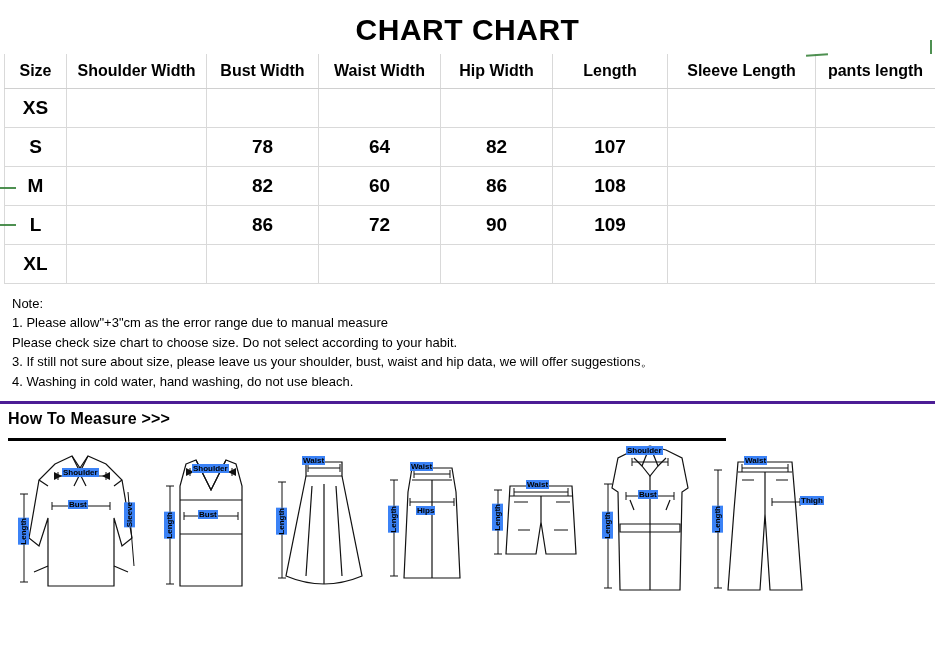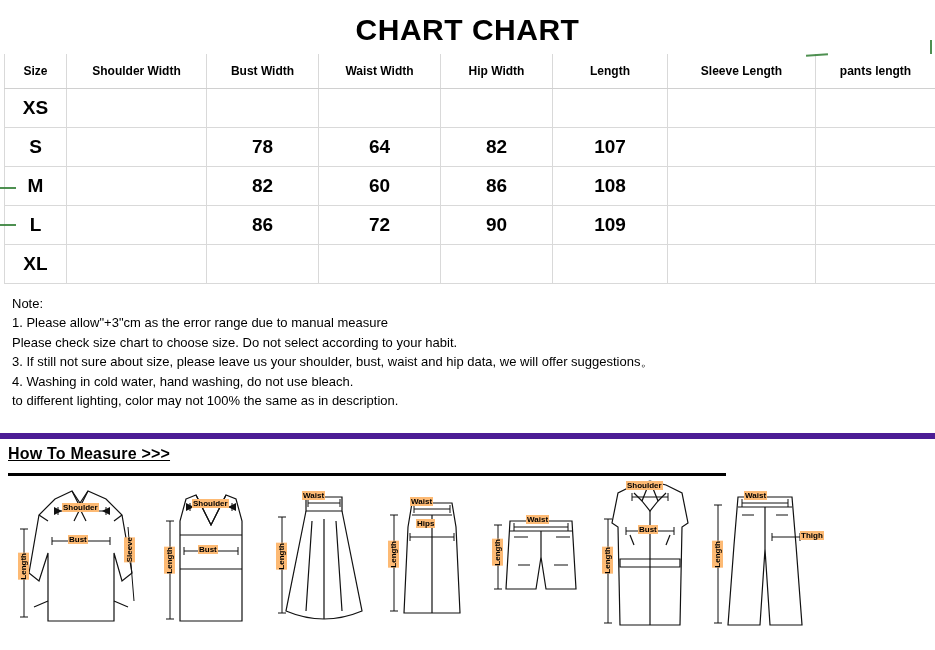--- a/index.html
+++ b/index.html
@@ -46,21 +46,21 @@
     border: 1px solid #d9d9d9;
     text-align: center;
     font-size: 17px;
     font-weight: bold;
     height: 39px;
     padding: 0 2px;
     white-space: nowrap;
     overflow: hidden;
   }
   table.size-chart thead th {
-    font-size: 12px;
+    font-size: 16px;
     height: 34px;
     border-top: none;
     border-bottom: 1px solid #d0d0d0;
   }
   table.size-chart tbody td {
     font-size: 19px;
   }
   table.size-chart tbody td.size-col {
     font-size: 19px;
   }
@@ -88,24 +88,23 @@
   .notes {
     padding: 10px 0 0 12px;
     font-size: 13px;
     line-height: 19.5px;
   }
   .notes .line { white-space: nowrap; }
 
   
   .htm-wrap {
     position: relative;
-    margin-top: 22px;
-    border-top: 6px solid #4c1d95;
+    margin-top: 10px;
+    border-top: 3px solid #4c1d95;
     padding-top: 6px;
-    text-decoration: underline;
   }
   .htm-title {
     font-size: 16px;
     font-weight: bold;
     padding-left: 8px;
     letter-spacing: 0.2px;
   }
   .htm-rule {
     position: absolute;
     left: 8px;
@@ -124,21 +123,21 @@
   }
   .fig {
     position: relative;
     flex: 0 0 auto;
   }
   .fig svg { display: block; }
   .fig .lbl {
     position: absolute;
     font-size: 8px;
     font-weight: bold;
-    background: #fdba74;
+    background: #3b82f6;
     padding: 0 1px;
     white-space: nowrap;
   }
   .vert {
     writing-mode: vertical-rl;
     transform: rotate(180deg);
   }
 </style>
 </head>
 <body>
@@ -220,21 +219,20 @@
       </tbody>
     </table>
   </div>
 
   <div class="notes">
     <div class="line">Note:</div>
     <div class="line">1. Please allow"+3"cm as the error range due to manual measure</div>
     <div class="line">Please check size chart to choose size. Do not select according to your habit.</div>
     <div class="line">3. If still not sure about size, please leave us your shoulder, bust, waist and hip data, we will offer suggestions。</div>
     <div class="line">4. Washing in cold water, hand washing, do not use bleach.</div>
-    <div class="line">to different lighting, color may not 100% the same as in description.</div>
   </div>
 
   <div class="htm-wrap">
     <div class="htm-title">How To Measure &gt;&gt;&gt;</div>
     <div class="htm-rule"></div>
 
     <div class="figures">
 
       <div class="fig">
         <svg width="140" height="150" viewBox="0 0 140 150">
@@ -331,21 +329,21 @@
             <line x1="66" y1="24" x2="66" y2="32"></line>
             <line x1="26" y1="56" x2="70" y2="56"></line>
             <line x1="26" y1="52" x2="26" y2="60"></line>
             <line x1="70" y1="52" x2="70" y2="60"></line>
             <line x1="10" y1="34" x2="10" y2="130"></line>
             <line x1="6" y1="34" x2="14" y2="34"></line>
             <line x1="6" y1="130" x2="14" y2="130"></line>
           </g>
         </svg>
         <span class="lbl" style="left:26px; top:16px;">Waist</span>
-        <span class="lbl" style="left:32px; top:38px;">Hips</span>
+        <span class="lbl" style="left:32px; top:60px;">Hips</span>
         <span class="lbl vert" style="left:4px; top:60px;">Length</span>
       </div>
 
       <div class="fig">
         <svg width="104" height="150" viewBox="0 0 104 150">
           <g fill="none" stroke="#111" stroke-width="1.2">
             <path d="M22 40 L84 40 L88 108 L58 108 L53 76 L48 108 L18 108 Z"></path>
             <path d="M22 50 L84 50"></path>
             <path d="M53 50 L53 76"></path>
             <path d="M26 56 L40 56 M68 56 L82 56"></path>

